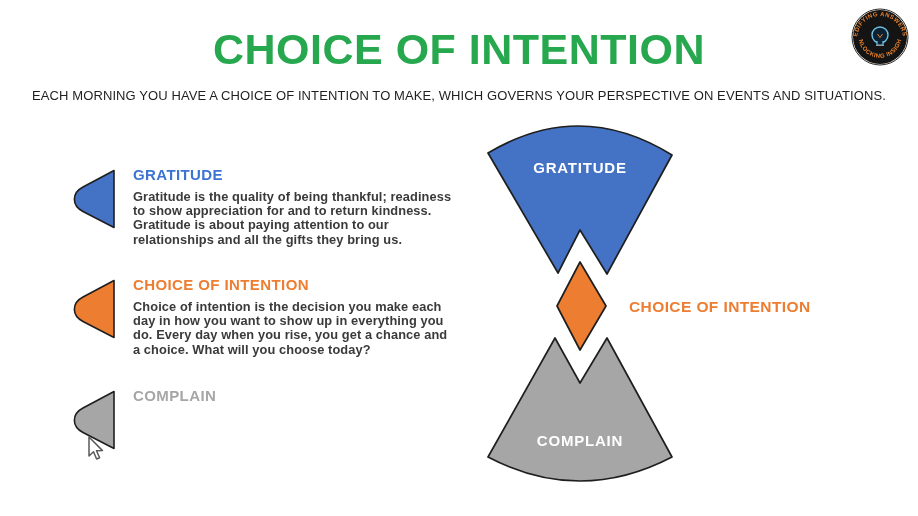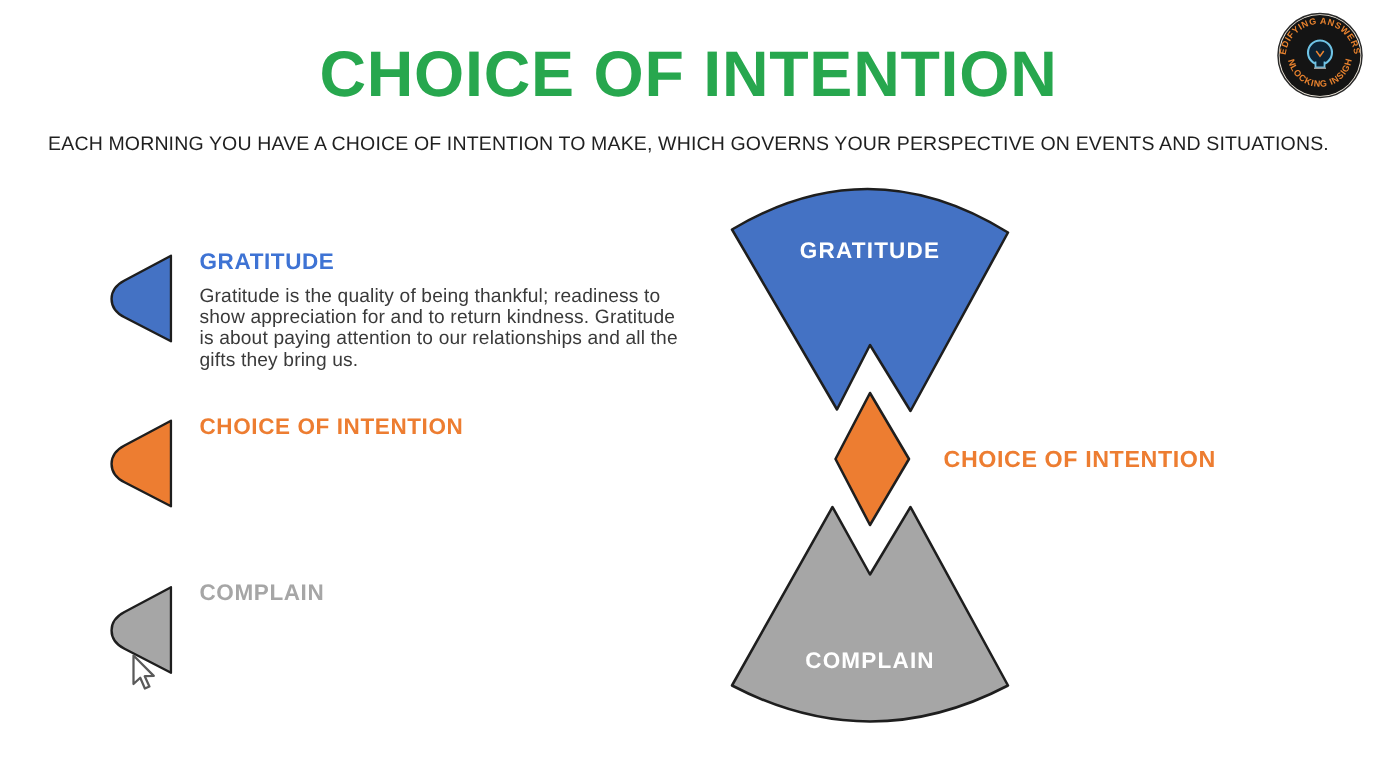--- a/index.html
+++ b/index.html
@@ -22,21 +22,21 @@
   }
 
   
   .logo { position:absolute; left:851px; top:8px; width:58px; height:58px; }
 
   
   .section { position:absolute; left:69px; display:flex; gap:18px; }
   .ptr { flex:0 0 46px; margin-top:3px; }
   .stext { width:322px; }
   .shead { font-size:15px; font-weight:800; letter-spacing:0.4px; margin-bottom:7px; }
-  .sbody { font-size:12.8px; line-height:14.2px; color:#3a3a3a; letter-spacing:0.1px; }
+  .sbody { font-size:12.8px; line-height:14.2px; color:#3a3a3a; letter-spacing:0.1px;font-weight:bold; }
 
   
   .diagram-svg { position:absolute; left:470px; top:115px; }
   .diag-label {
     position:absolute; width:160px; text-align:center;
     font-size:15px; font-weight:800; letter-spacing:0.8px; color:#ffffff;
   }
   .lbl-gratitude { left:500px; top:159px; }
   .lbl-complain  { left:500px; top:432px; }
   .lbl-choice {
@@ -88,20 +88,21 @@
     <div class="sbody">Gratitude is the quality of being thankful; readiness to show appreciation for and to return kindness. Gratitude is about paying attention to our relationships and all the gifts they bring us.</div>
   </div>
 </div>
 
 <div class="section" style="top:276px;">
   <svg class="ptr" width="46" height="60" viewBox="0 0 46 60">
     <path d="M45,1.5 L14,18 C 2.5,24 2.5,36.5 14,42.5 L45,58.5 Z" stroke="#1e1e1e" stroke-width="1.6" stroke-linejoin="round" fill="#ED7D31"></path>
   </svg>
   <div class="stext">
     <div class="shead" style="color: rgb(237, 125, 49);">CHOICE OF INTENTION</div>
+    <div class="sbody">Choice of intention is the decision you make each day in how you want to show up in everything you do. Every day when you rise, you get a chance and a choice. What will you choose today?</div>
   </div>
 </div>
 
 <div class="section" style="top:387px;">
   <svg class="ptr" width="46" height="60" viewBox="0 0 46 60">
     <path d="M45,1.5 L14,18 C 2.5,24 2.5,36.5 14,42.5 L45,58.5 Z" stroke="#1e1e1e" stroke-width="1.6" stroke-linejoin="round" fill="#A6A6A6"></path>
   </svg>
   <div class="stext">
     <div class="shead" style="color: rgb(166, 166, 166);">COMPLAIN</div>
   </div>

